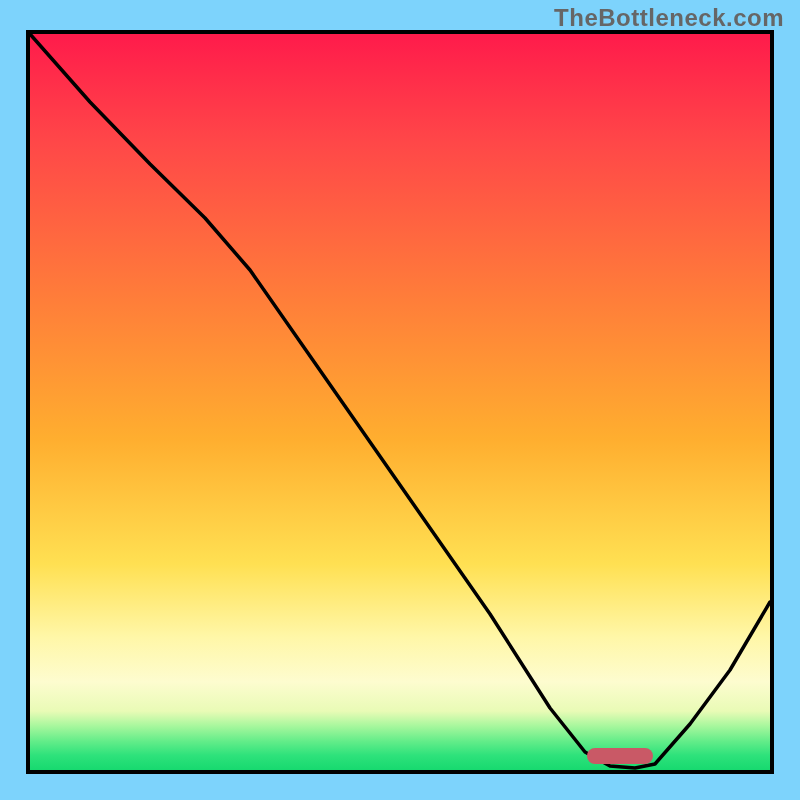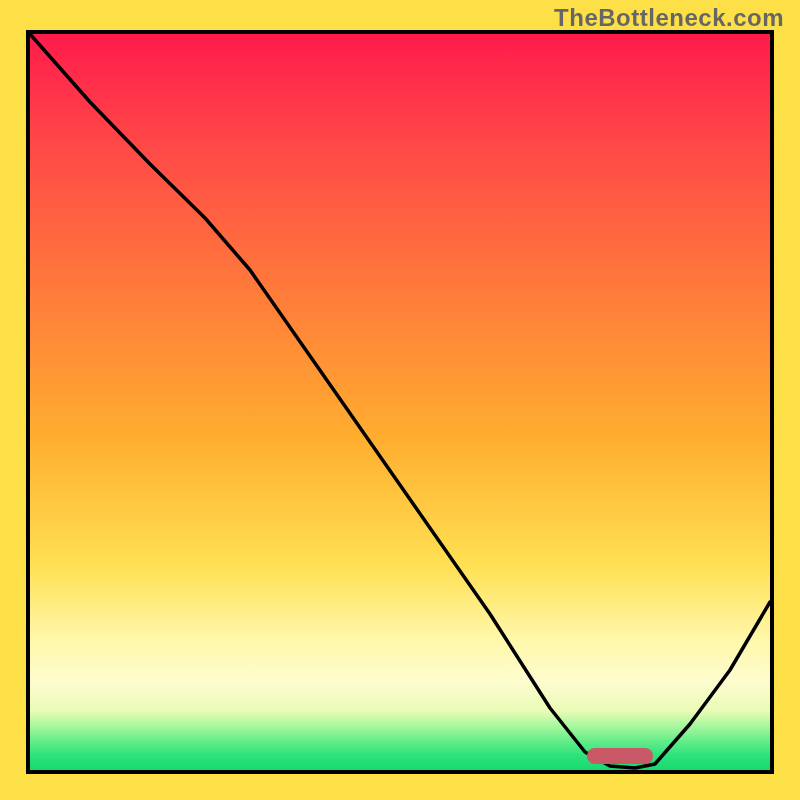--- a/index.html
+++ b/index.html
@@ -7,21 +7,21 @@
     padding: 0;
     width: 800px;
     height: 800px;
     background: #ffffff;
     font-family: Arial, Helvetica, sans-serif;
   }
   .container {
     position: relative;
     width: 800px;
     height: 800px;
-    background: #fde047;
+    background: #7dd3fc;
   }
   .attribution {
     position: absolute;
     top: 4px;
     right: 16px;
     font-size: 24px;
     font-weight: bold;
     color: #666666;
     letter-spacing: 0.5px;
   }

